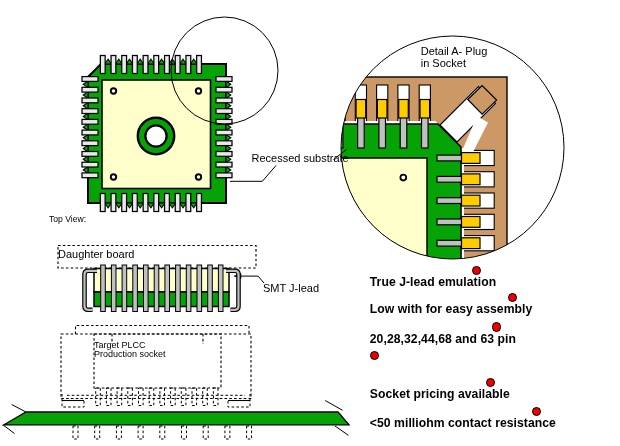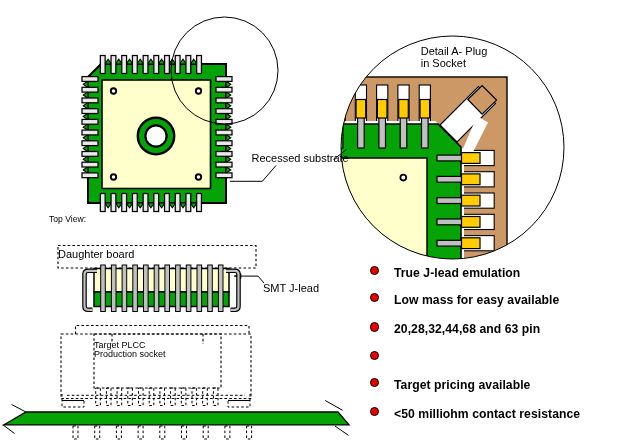--- a/index.html
+++ b/index.html
@@ -1,21 +1,21 @@
 <!DOCTYPE html>
 <html style="--c-green: #06a306; --c-cream: #ffffcc; --c-tan: #cc9966; --c-gold: #ffcc00; --c-silver: #c0c0c0; --c-silver-light: #e9e9e9; --c-bullet: #ee0000; --c-outline: #000000; --c-page: #ffffff;"><head>
 <meta charset="utf-8">
 <style>
   html,body{margin:0;padding:0;background:#fff;}
   .canvas{position:relative;width:620px;height:446px;background:var(--c-page,#fff);overflow:hidden;
           font-family:"Liberation Sans",sans-serif;}
   .canvas svg{position:absolute;left:0;top:0;}
   .lbl{position:absolute;color:#000;font-size:11px;line-height:11px;white-space:pre;}
   .lbl.center{}
-  .feature-row{position:absolute;left:369.8px;display:flex;align-items:flex-start;height:15px;}
+  .feature-row{position:absolute;left:369.8px;display:flex;align-items:flex-end;height:15px;flex-direction:column;}
   .dot{width:7.2px;height:7.2px;border-radius:50%;background:var(--c-bullet,#e00);
        border:1.2px solid #000;margin-right:15px;flex:none;}
   .feature-text{font-size:12.2px;font-weight:bold;color:#000;white-space:pre;letter-spacing:0.05px;}
 </style>
 </head>
 <body>
 
 <div class="canvas">
   <svg width="620" height="446" viewBox="0 0 620 446">
 <g>
@@ -225,31 +225,31 @@
   <div class="lbl center" style="left:58px;top:249px;width:198px;">Daughter board</div>
   <div class="lbl" style="left:263px;top:282.5px;">SMT J-lead</div>
   <div class="lbl center" style="left:94px;top:341px;width:127px;line-height:9.3px;font-size:9px;"><span>Target PLCC</span><br><span>Production socket</span></div>
   <div>
   <div class="feature-row" style="top:265.8px">
     <span class="dot"></span>
     <span class="feature-text">True J-lead emulation</span>
   </div>
   <div class="feature-row" style="top:293.2px">
     <span class="dot"></span>
-    <span class="feature-text">Low mass for easy available</span>
+    <span class="feature-text">Low with for easy assembly</span>
   </div>
   <div class="feature-row" style="top:322.4px">
     <span class="dot"></span>
     <span class="feature-text">20,28,32,44,68 and 63 pin</span>
   </div>
   <div class="feature-row" style="top:351.2px">
     <span class="dot"></span>
   </div>
   <div class="feature-row" style="top:378.2px">
     <span class="dot"></span>
-    <span class="feature-text">Target pricing available</span>
+    <span class="feature-text">Socket pricing available</span>
   </div>
   <div class="feature-row" style="top:406.5px">
     <span class="dot"></span>
     <span class="feature-text">&lt;50 milliohm contact resistance</span>
   </div>
   </div>
 </div>
 
 </body></html>

